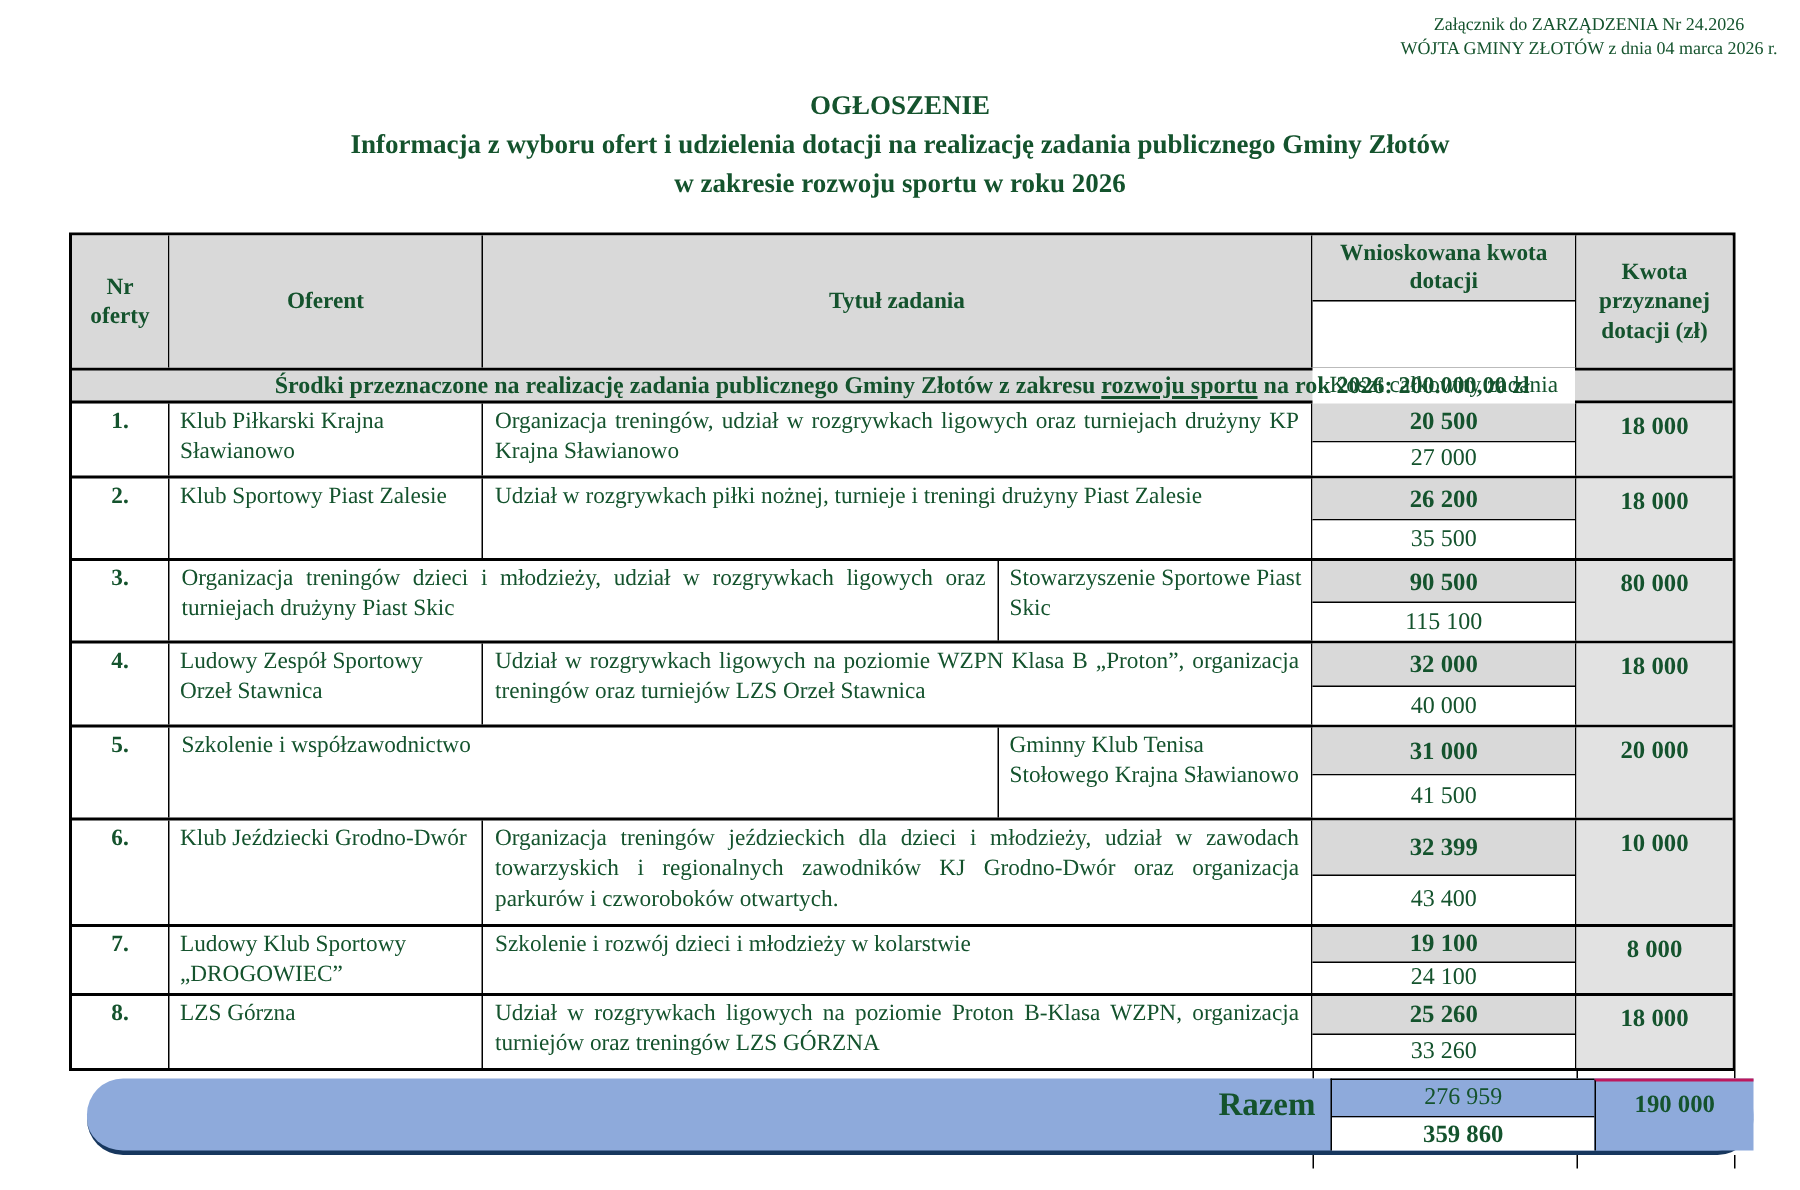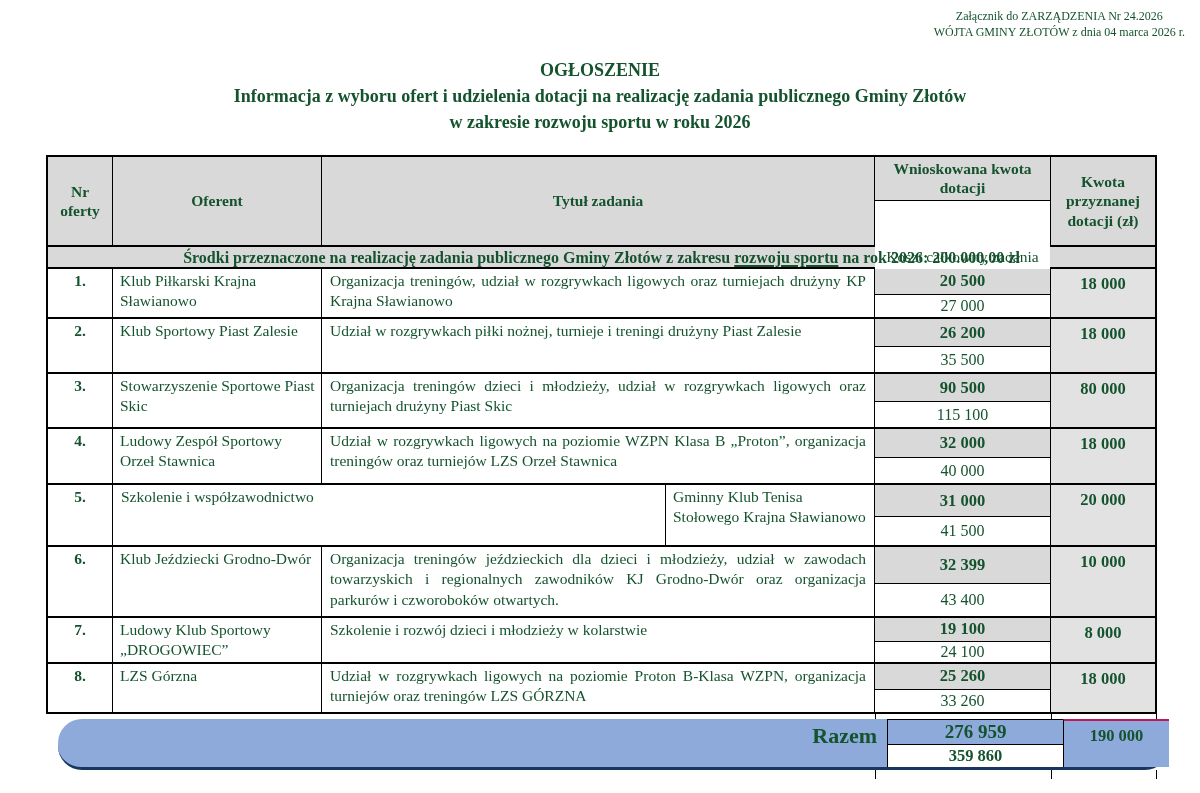--- a/index.html
+++ b/index.html
@@ -85,21 +85,21 @@
     border-bottom:3px solid #17375e;
     display:flex;
     border-radius:24px;
   }
   .tb-label {
     width:829px; text-align:right; font-weight:bold; font-size:22px;
     padding:4px 10px 0 0;
   }
   .tb-amounts { width:176px; display:flex; flex-direction:column; border-left:1px solid #000; border-top:1px solid #000; }
   .tb-req {
-    flex:1.05; background:#8eaadb; font-weight:bold; font-size:19px;
+    flex:1.05; background:#8eaadb; font-weight:normal; font-size:16px;
     border-bottom:1px solid #000;
     display:flex; align-items:center; justify-content:center;text-align:center;
   }
   .tb-cost {
     flex:1; background:#ffffff; font-weight:bold; font-size:16.5px;
     display:flex; align-items:center; justify-content:center;
   }
   .tb-granted {
     width:106px; background:#8eaadb; font-weight:bold; font-size:16.5px;
     border-left:1px solid #000; border-top:2px solid #be185d;
@@ -162,22 +162,22 @@
               <span>26 200</span>
             </div>
         <div class="amt-bottom">
               <span>35 500</span>
             </div>
       </div>
       <div class="cell c5"><span>18 000</span></div>
     </div>
         <div class="trow" style="min-height: 55px;">
       <div class="cell c1"><span>3.</span></div>
+      <div class="cell c3"><span>Organizacja treningów dzieci i młodzieży, udział w rozgrywkach ligowych oraz turniejach drużyny Piast Skic</span></div>
       <div class="cell c2"><span>Stowarzyszenie Sportowe Piast Skic</span></div>
-      <div class="cell c3"><span>Organizacja treningów dzieci i młodzieży, udział w rozgrywkach ligowych oraz turniejach drużyny Piast Skic</span></div>
       <div class="cell c4">
         <div class="amt-top">
               <span>90 500</span>
             </div>
         <div class="amt-bottom">
               <span>115 100</span>
             </div>
       </div>
       <div class="cell c5"><span>80 000</span></div>
     </div>

